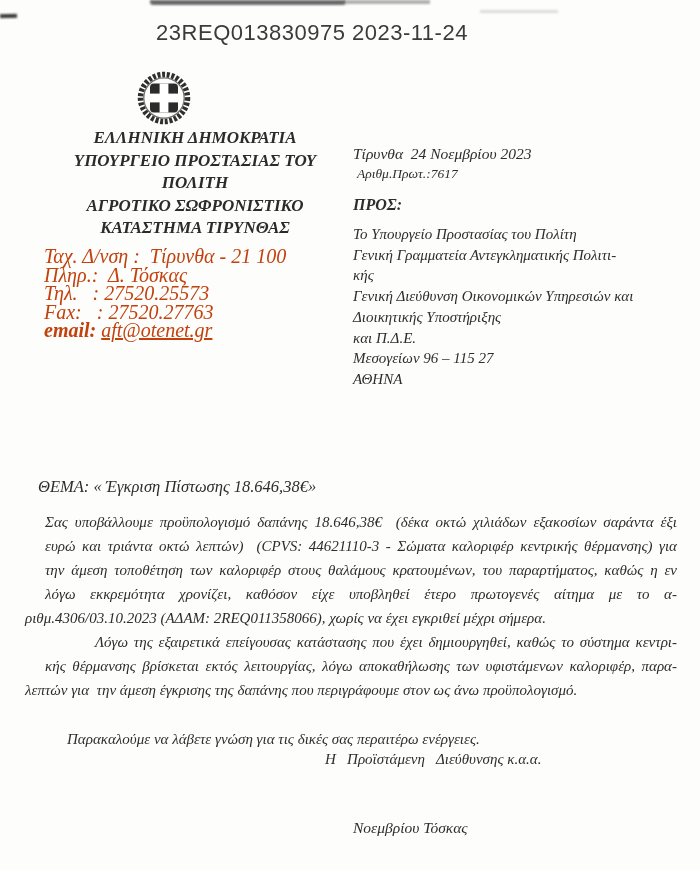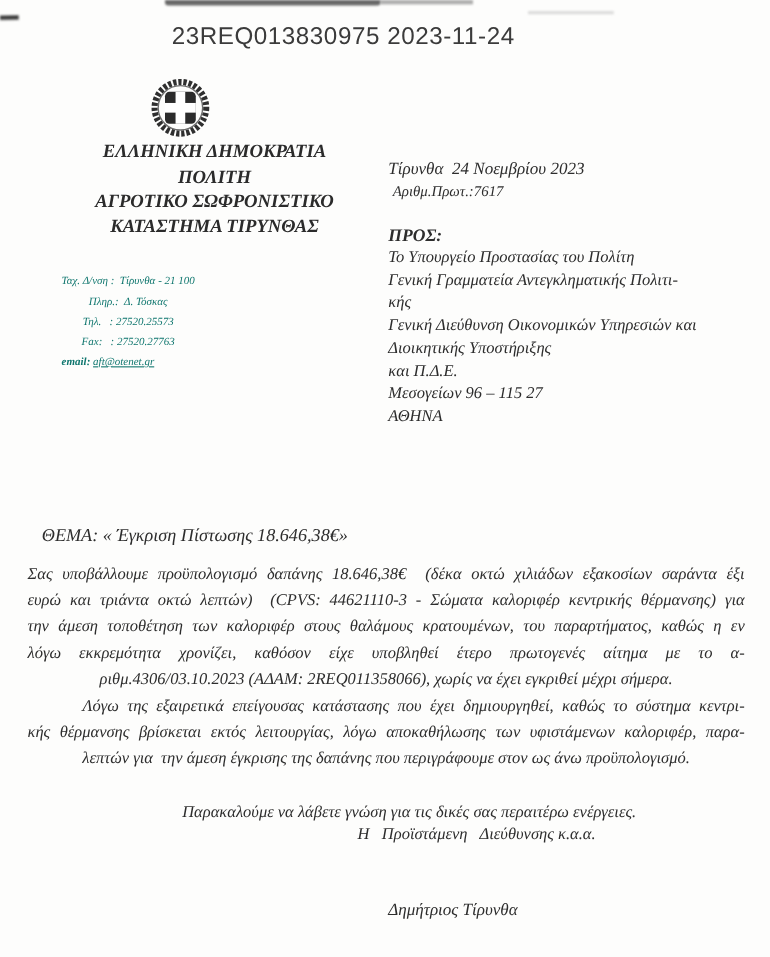--- a/index.html
+++ b/index.html
@@ -4,21 +4,21 @@
 <style>
   html,body{margin:0;padding:0;}
   body{
     width:700px;height:870px;position:relative;overflow:hidden;
     background:#fdfdfc;
     font-family:"Liberation Serif","DejaVu Serif",serif;
     color:#2d2d2d;
   }
   .abs{position:absolute;}
   .it{font-style:italic;}
-  .pre{white-space:pre-wrap;text-align:center;}
+  .pre{white-space:pre-wrap;}
 
   
   .smudge{position:absolute;filter:blur(1px);}
   #smudge1{left:150px;top:0;width:196px;height:5px;background:#4f4f4f;opacity:.85;border-radius:0 0 3px 3px;}
   #smudge2{left:346px;top:0;width:84px;height:4px;background:#7a7a7a;opacity:.6;}
   #smudge3{left:480px;top:10px;width:78px;height:3px;background:#b5b5b5;opacity:.45;}
   #edge-dash{left:0;top:14px;width:17px;height:3.5px;background:#3a3a3a;transform:rotate(-1deg);}
 
   #ref-number{
     left:152px;top:20px;width:320px;
@@ -26,34 +26,34 @@
     font-size:22px;letter-spacing:.5px;color:#3b3b3b;text-align:center;
   }
 
   #emblem{left:137px;top:69px;width:54px;height:58px;}
 
   #agency{
     left:30px;top:127px;width:330px;text-align:center;
     font-size:17px;font-weight:600;line-height:22.6px;color:#2b2b2b;
   }
 
-  #contact{left:56px;top:247px;font-size:10px;line-height:18.6px;color:#0f766e;}
+  #contact{left:44px;top:247px;font-size:20px;line-height:18.6px;color:#c2410c;}
   #contact .email-addr{text-decoration:underline;}
   #contact .email-label{font-weight:600;}
 
   #dateblock{left:353px;top:144px;font-size:15.5px;line-height:20px;}
   #protocol{font-size:13.5px;padding-left:4px;}
 
-  #pros{left:353px;top:206px;font-size:16px;font-weight:700;}
+  #pros{left:353px;top:196px;font-size:16px;font-weight:700;}
   #recipient{left:353px;top:224px;width:335px;font-size:15px;line-height:20.7px;}
 
   #subject{left:38px;top:477px;font-size:16.5px;}
 
   #body{left:25px;top:510px;width:652px;font-size:15px;line-height:24px;}
-  #body .jline{text-align:justify;text-align-last:justify;}
+  #body .jline{text-align:justify;text-align-last:justify;margin-left:20px;}
   #body .ind1{padding-left:50px;}
   #body .p3{margin-top:25px;padding-left:42px;}
 
   #closing-role{left:325px;top:751px;font-size:15px;}
   #signer{left:353px;top:819px;font-size:15.5px;}
 </style>
 </head>
 <body>
 
 <div class="smudge" id="smudge1"></div>
@@ -68,20 +68,21 @@
     <circle cx="27" cy="29" r="23.5" fill="none" stroke="#2f2f2f" stroke-width="5.5" stroke-dasharray="3 1.7"></circle>
     <circle cx="27" cy="29" r="20.2" fill="none" stroke="#2f2f2f" stroke-width="1.2" opacity="0.7"></circle>
     <rect x="13" y="14.5" width="28" height="29" rx="4" fill="#2b2b2b"></rect>
     <rect x="22.6" y="14.5" width="8.8" height="29" fill="#ffffff"></rect>
     <rect x="13" y="24.6" width="28" height="8.8" fill="#ffffff"></rect>
   </svg>
 </div>
 
 <div class="abs it" id="agency">
   <div>ΕΛΛΗΝΙΚΗ ΔΗΜΟΚΡΑΤΙΑ</div>
+  <div>ΥΠΟΥΡΓΕΙΟ ΠΡΟΣΤΑΣΙΑΣ ΤΟΥ</div>
   <div>ΠΟΛΙΤΗ</div>
   <div>ΑΓΡΟΤΙΚΟ ΣΩΦΡΟΝΙΣΤΙΚΟ</div>
   <div>ΚΑΤΑΣΤΗΜΑ  ΤΙΡΥΝΘΑΣ</div>
 </div>
 
 <div class="abs it" id="contact">
   <div class="pre">Ταχ. Δ/νση :  Τίρυνθα - 21 100</div>
   <div class="pre">Πληρ.:  Δ. Τόσκας</div>
   <div class="pre">Τηλ.   : 27520.25573</div>
   <div class="pre">Fax:   : 27520.27763</div>
@@ -113,13 +114,13 @@
   <div class="jline pre">την άμεση τοποθέτηση των καλοριφέρ στους θαλάμους κρατουμένων, του παραρτήματος, καθώς η εν</div>
   <div class="jline pre">λόγω εκκρεμότητα χρονίζει, καθόσον είχε υποβληθεί έτερο πρωτογενές αίτημα με το α-</div>
   <div class="pre">ριθμ.4306/03.10.2023 (ΑΔΑΜ: 2REQ011358066), χωρίς να έχει εγκριθεί μέχρι σήμερα.</div>
   <div class="jline ind1 pre">Λόγω της εξαιρετικά επείγουσας κατάστασης που έχει δημιουργηθεί, καθώς το σύστημα κεντρι-</div>
   <div class="jline pre">κής θέρμανσης βρίσκεται εκτός λειτουργίας, λόγω αποκαθήλωσης των υφιστάμενων καλοριφέρ, παρα-</div>
   <div class="pre">λεπτών για  την άμεση έγκρισης της δαπάνης που περιγράφουμε στον ως άνω προϋπολογισμό.</div>
   <div class="p3 pre">Παρακαλούμε να λάβετε γνώση για τις δικές σας περαιτέρω ενέργειες.</div>
 </div>
 
 <div class="abs it pre" id="closing-role">Η   Προϊστάμενη   Διεύθυνσης κ.α.α.</div>
-<div class="abs it" id="signer">Δημήτριος Τίρυνθα</div>
+<div class="abs it" id="signer">Νοεμβρίου Τόσκας</div>
 
 </body></html>

